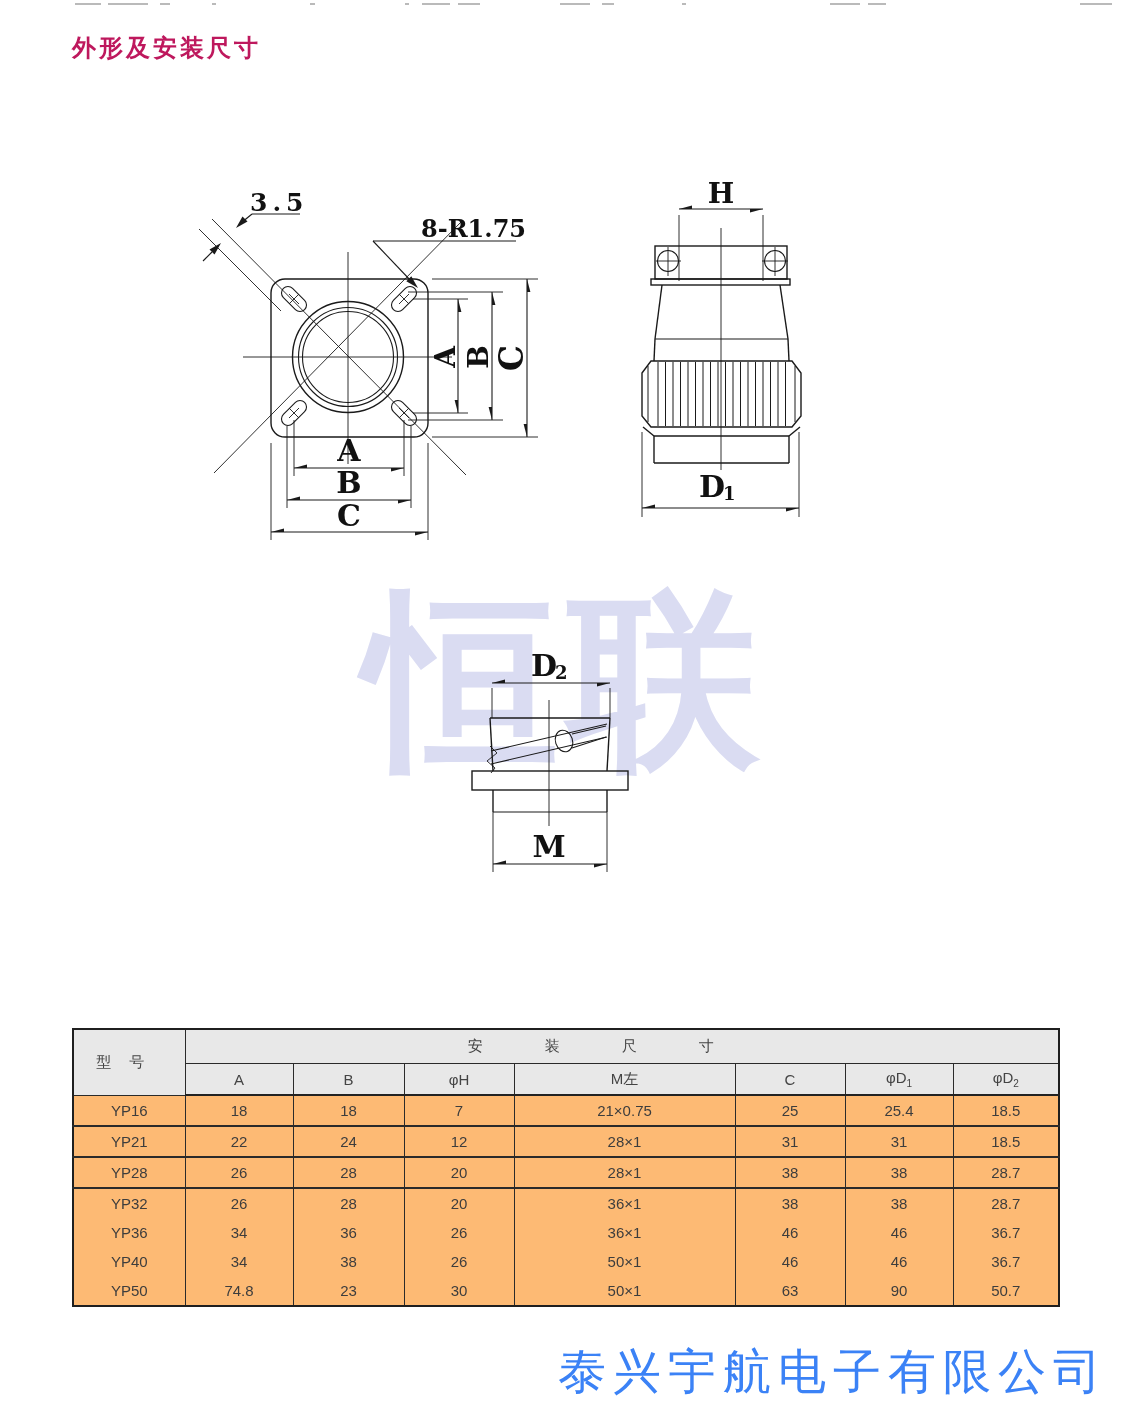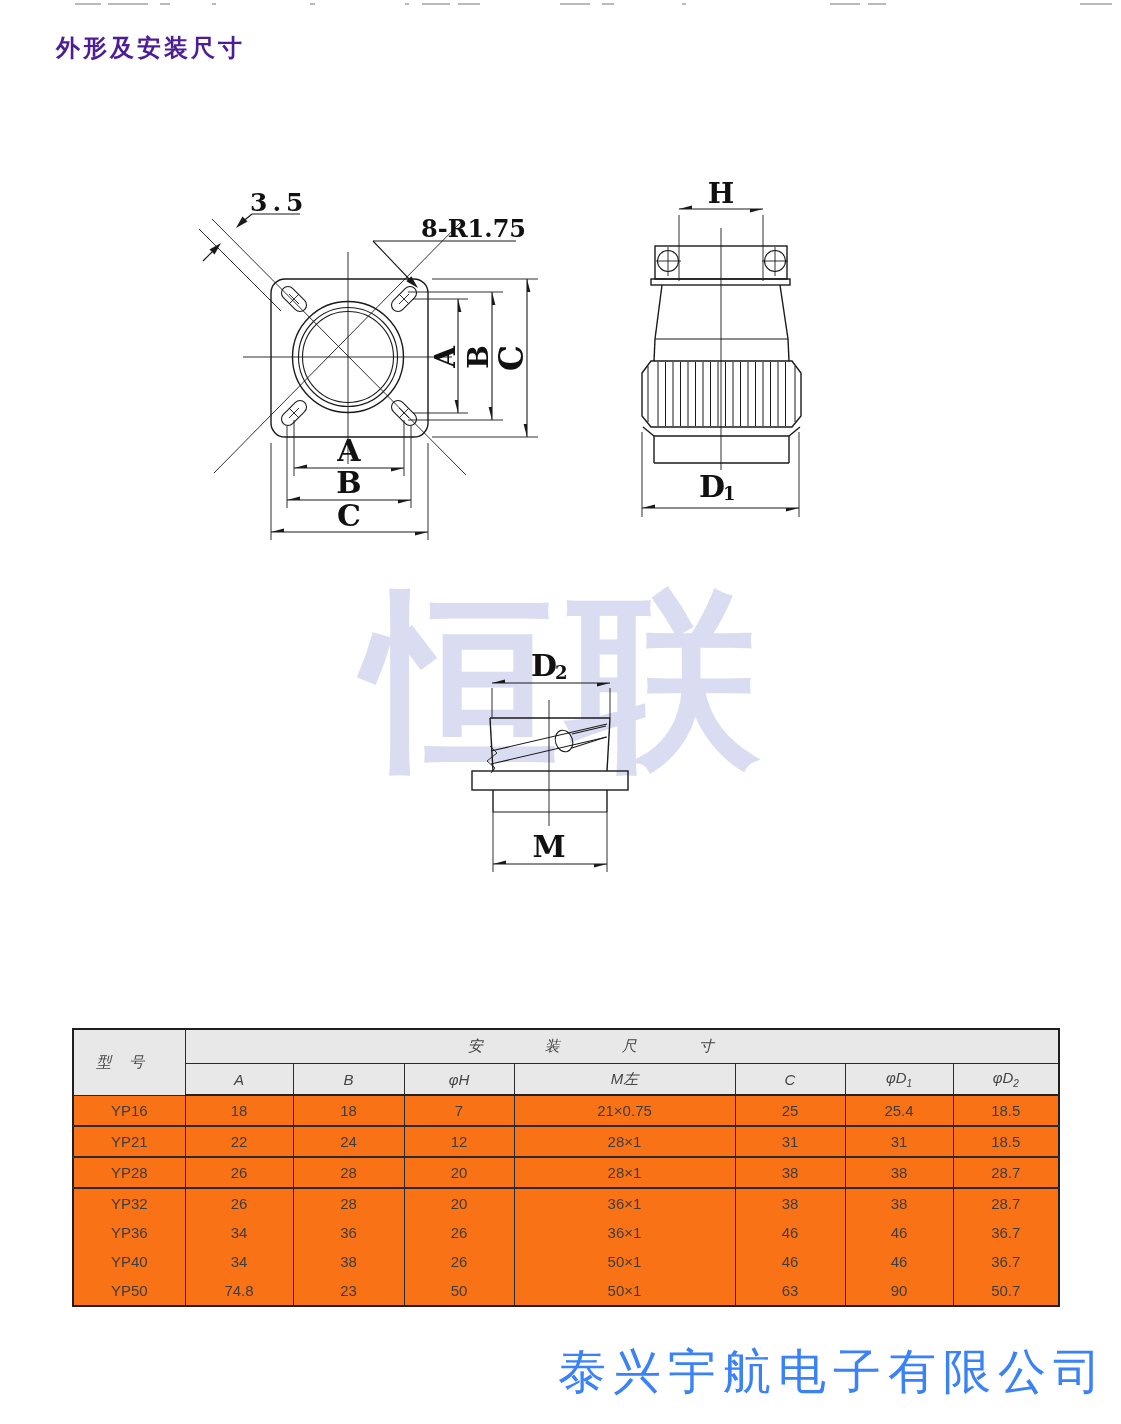--- a/index.html
+++ b/index.html
@@ -1,41 +1,41 @@
 <!DOCTYPE html>
 <html><head>
 <meta charset="utf-8">
 <style>
   html,body{margin:0;padding:0;background:#fff;}
   #page{position:relative;width:1121px;height:1424px;background:#ffffff;overflow:hidden;
         font-family:"Liberation Sans",sans-serif;}
   .frag{position:absolute;top:3px;height:2px;background:#a3a3a3;opacity:.75;}
-  #doc-title{position:absolute;left:56px;top:32px;font-size:24px;font-weight:700;
-             letter-spacing:3px;color:#4c1d95;}
+  #doc-title{position:absolute;left:72px;top:32px;font-size:24px;font-weight:700;
+             letter-spacing:3px;color:#be185d;}
   #watermark{position:absolute;left:366px;top:584px;font-size:192px;line-height:1;
              font-weight:700;letter-spacing:10px;color:#dadcf2;
              font-family:"DejaVu Serif",serif;white-space:nowrap;z-index:0;}
   #drawing{position:absolute;left:0;top:0;z-index:1;}
   .ln{stroke:#1a1a1a;fill:none;}
   .thick{stroke-width:1.4;}
   .med{stroke-width:1.1;}
   .thin{stroke-width:0.9;}
   .dim{font-family:"DejaVu Serif",serif;font-weight:bold;fill:#111;}
   #spec-table{position:absolute;left:72px;top:1028px;width:986px;z-index:2;
               border-collapse:collapse;table-layout:fixed;background:#f4f4f4;
               border:2px solid #1f1f1f;}
   #spec-table th,#spec-table td{border-left:1px solid #2b2b2b;border-right:1px solid #2b2b2b;
               text-align:center;vertical-align:middle;font-weight:normal;
               color:#3d3d3d;font-size:15px;padding:0;}
-  #spec-table thead th{background:#e8e8e8;color:#444;font-style:italic;}
+  #spec-table thead th{background:#e8e8e8;color:#444;}
   tr.group-row th{height:33px;border-bottom:1px solid #2a2a2a;}
   th.group-head{letter-spacing:62px;}
   th.model-head{letter-spacing:18px;border-bottom:2px solid #222;}
   tr.sub-row th{height:30px;border-bottom:2px solid #222;}
-  #spec-table tbody td{height:29px;background:#f97316;}
+  #spec-table tbody td{height:29px;background:#fdba74;}
   tr.sep td{border-bottom:2px solid #2a2a2a;}
   sub.ss{font-size:10px;}
   #footer-brand{position:absolute;left:558px;top:1340px;font-size:48px;letter-spacing:7px;
              color:#3b82f6;font-family:"Liberation Serif",serif;white-space:nowrap;z-index:0;}
 </style>
 </head>
 <body>
 
 <div id="page">
 
@@ -314,21 +314,21 @@
         <td>26</td>
         <td>50×1</td>
         <td>46</td>
         <td>46</td>
         <td>36.7</td>
       </tr>
       <tr>
         <td>YP50</td>
         <td>74.8</td>
         <td>23</td>
-        <td>50</td>
+        <td>30</td>
         <td>50×1</td>
         <td>63</td>
         <td>90</td>
         <td>50.7</td>
       </tr>
     </tbody>
   </table>
 
   <div id="footer-brand">泰兴宇航电子有限公司</div>
 

